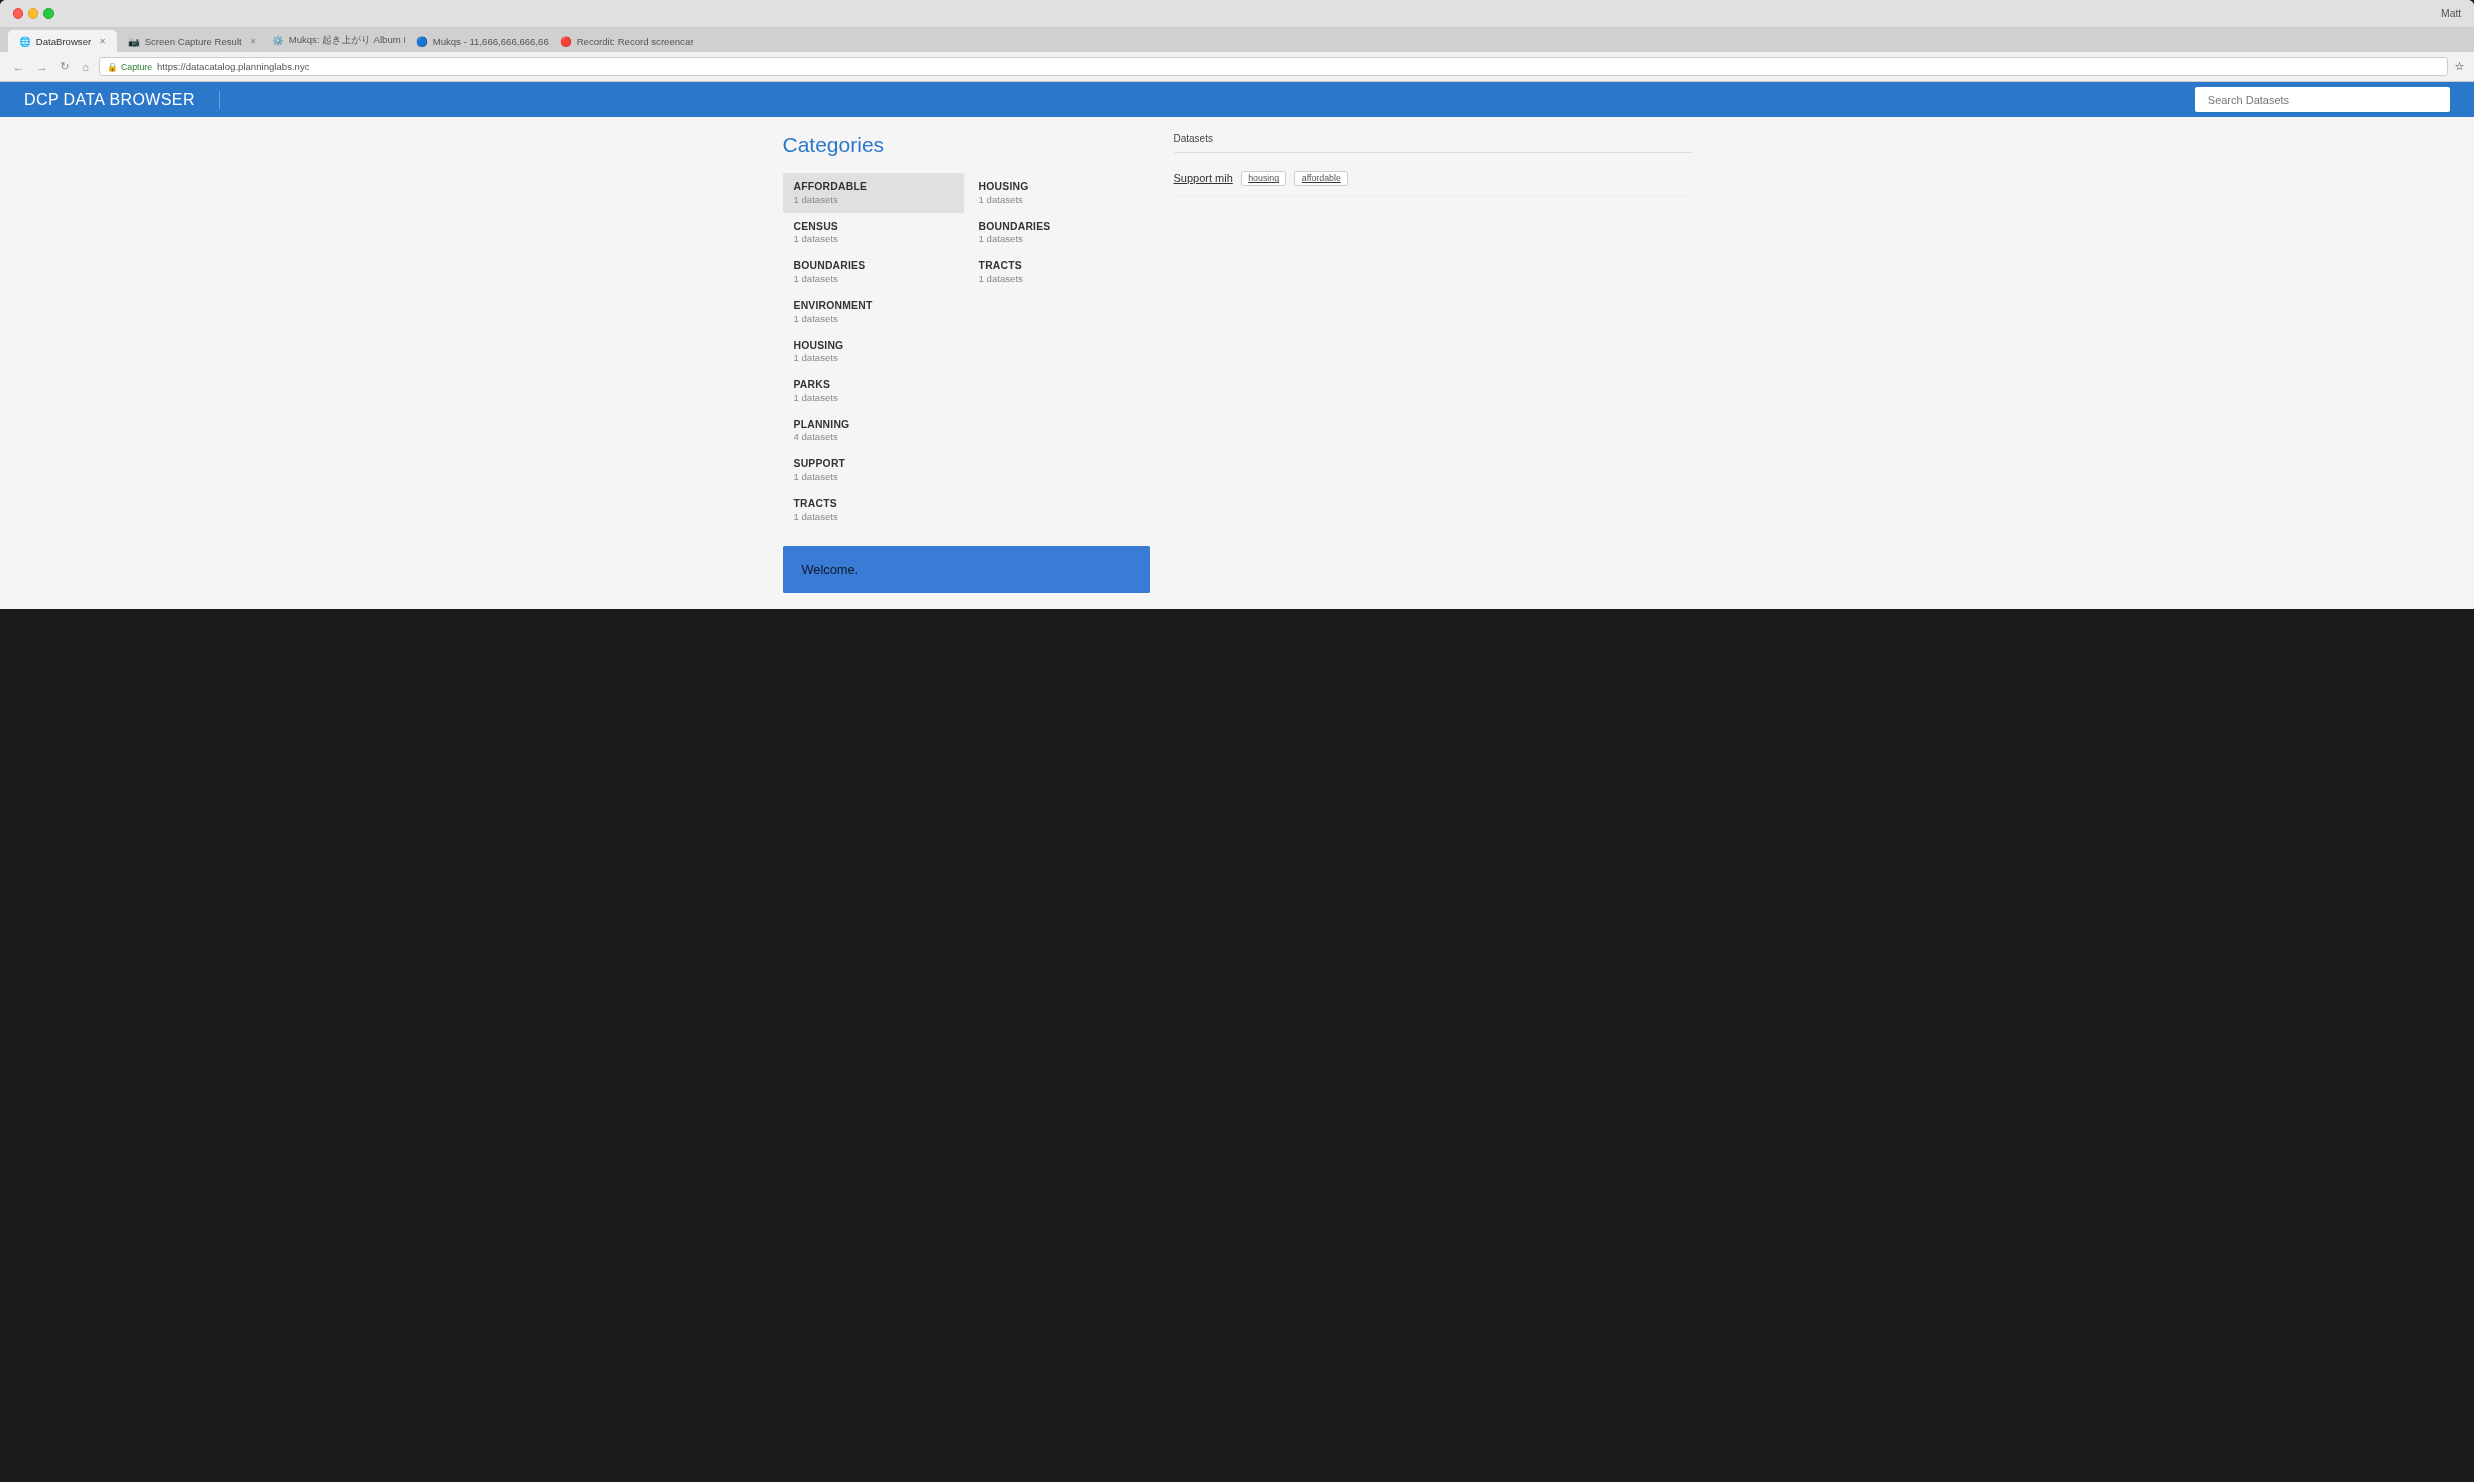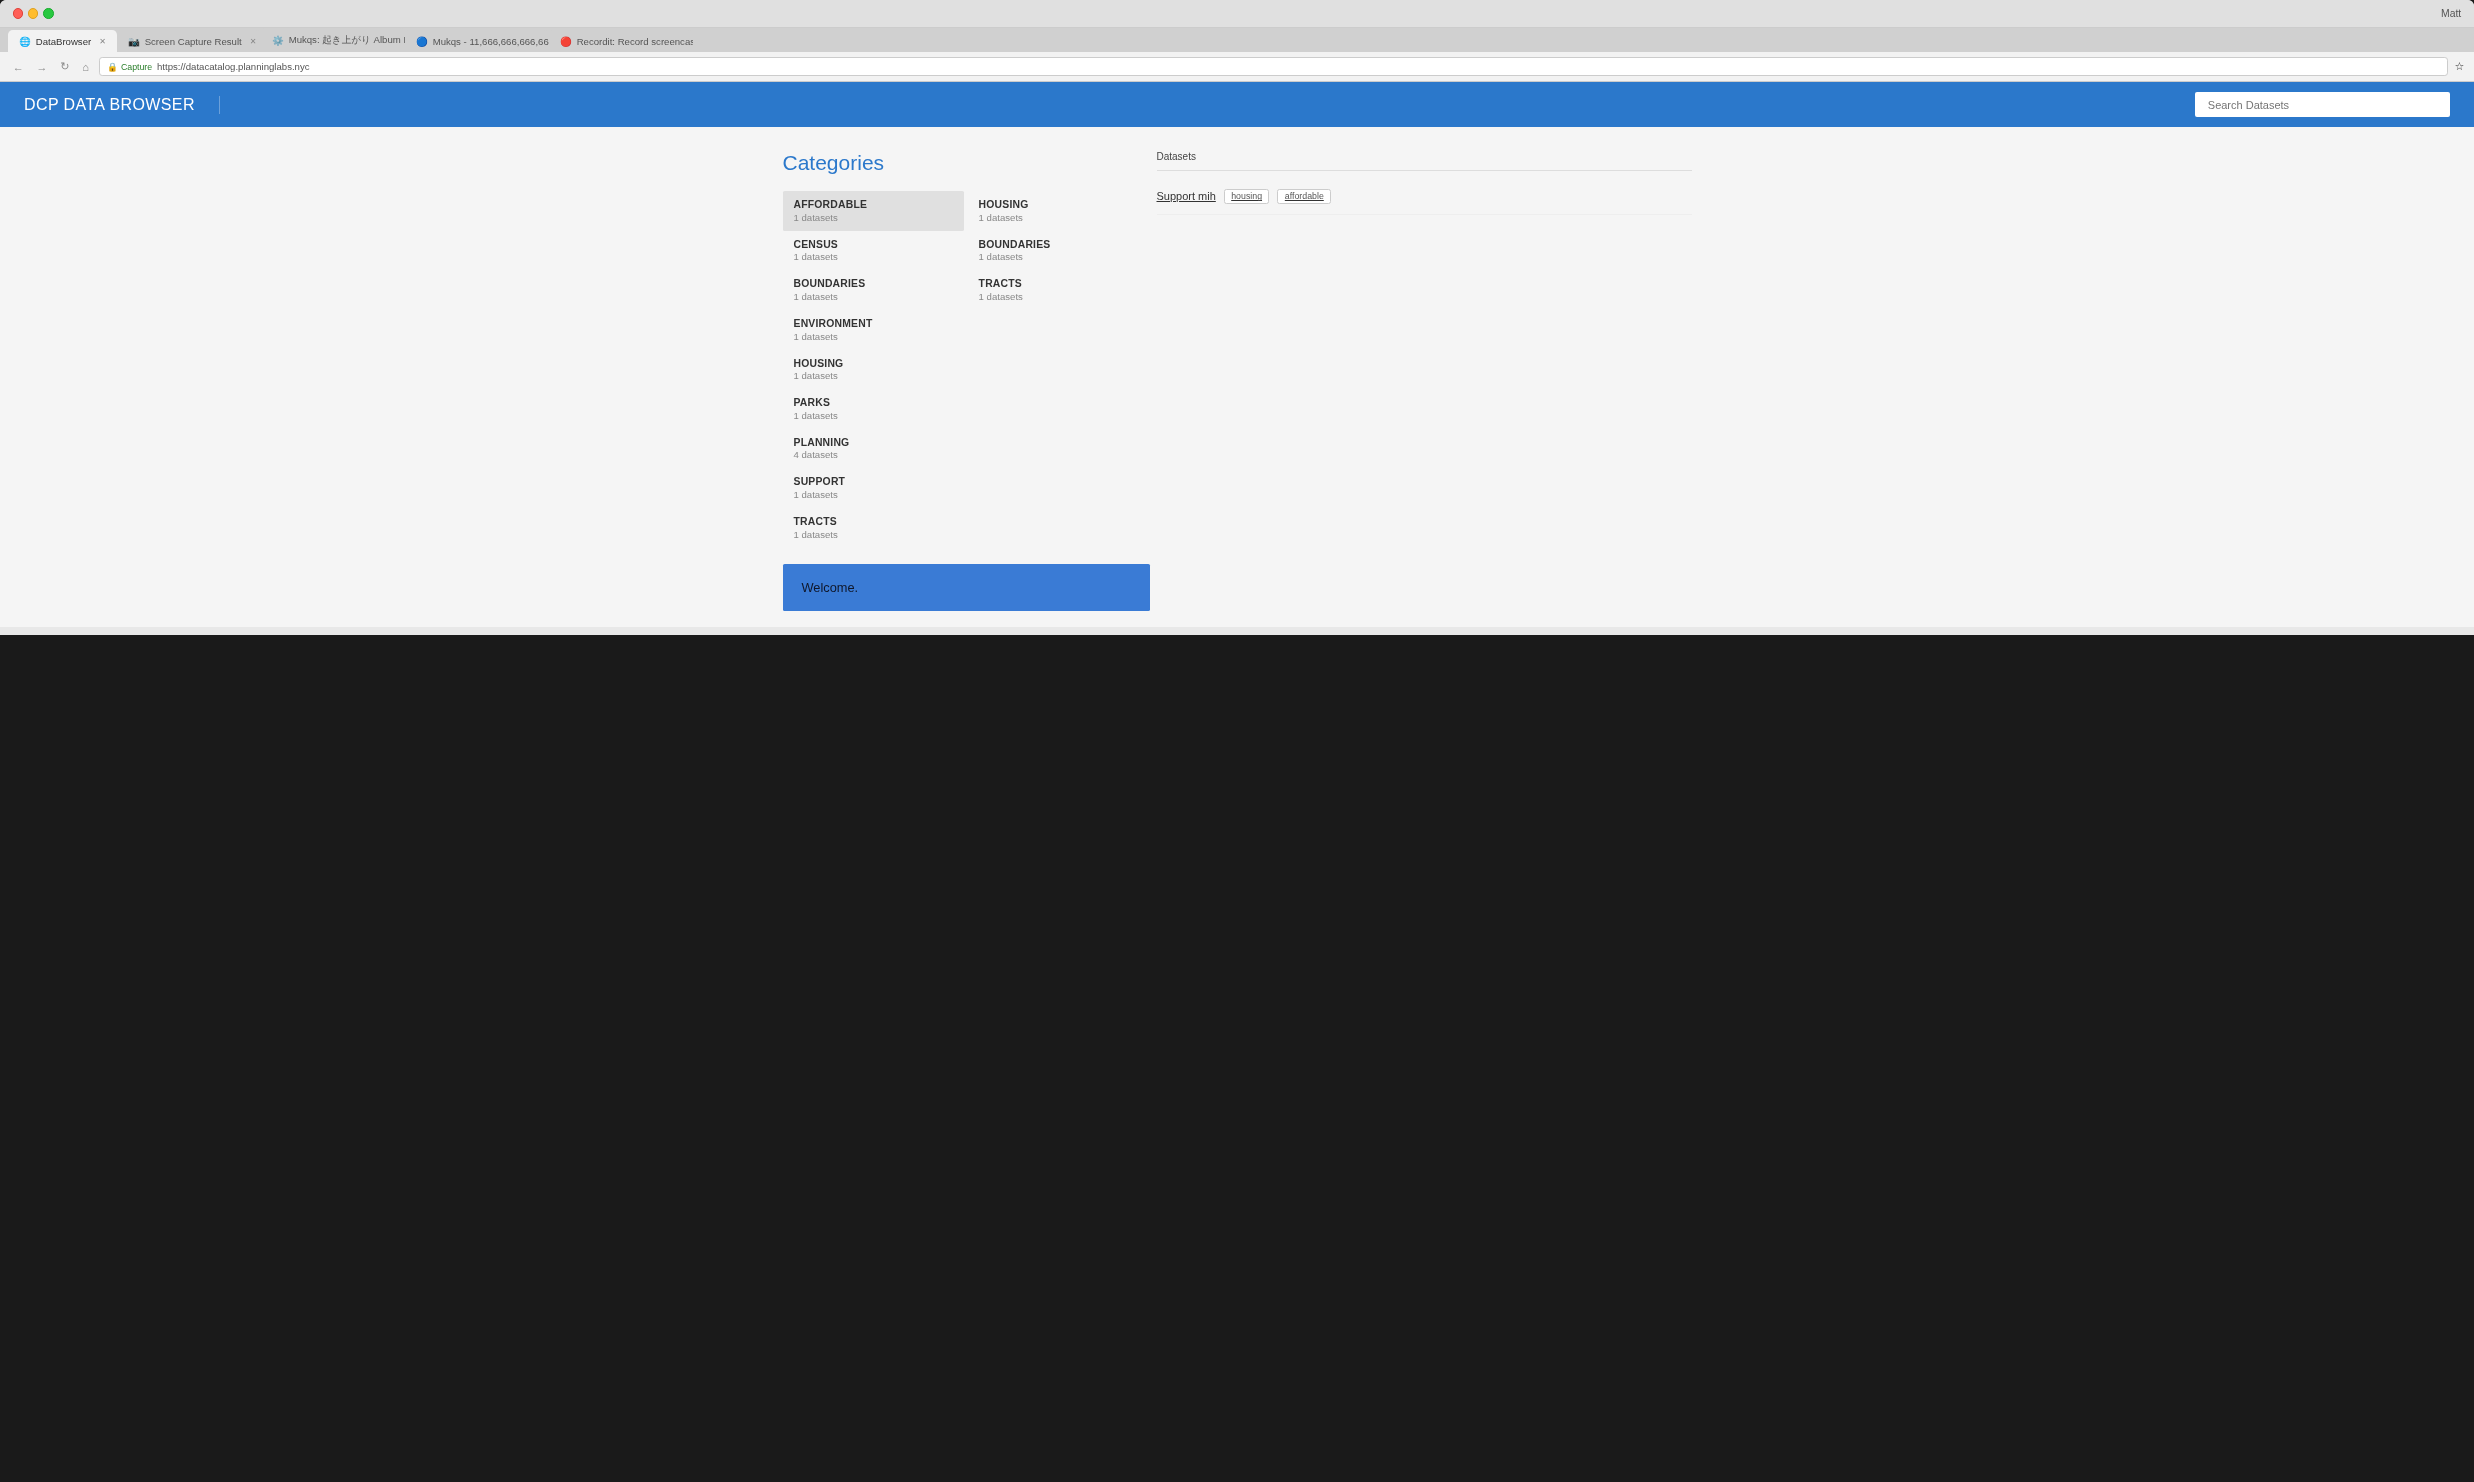--- a/index.html
+++ b/index.html
@@ -115,21 +115,21 @@
     .page-wrapper {
       background: #f5f5f5;
     }
 
     
     .top-nav {
       background: #2b78cb;
       display: flex;
       align-items: center;
       padding: 12px 24px;
-      height: 45px;
+      height: 35px;
     }
     .site-title {
       color: white;
       font-size: 16px;
       font-weight: 500;
       letter-spacing: 0.4px;
       padding-right: 24px;
       border-right: 1.6px solid rgba(255,255,255,0.3);
     }
     .search-box {
@@ -143,23 +143,23 @@
       border: none;
       border-radius: 2px;
       width: 255px;
       outline: none;
     }
 
     
     .main-container {
       display: flex;
       max-width: 957px;
-      margin: 8px auto;
+      margin: 0 auto;
       padding: 16px 24px;
-      gap: 7px;
+      gap: 24px;
     }
 
     
     .left-panel {
       flex: 0 0 367px;
     }
 
     .categories-title {
       color: #2b78cb;
       font-size: 21px;

